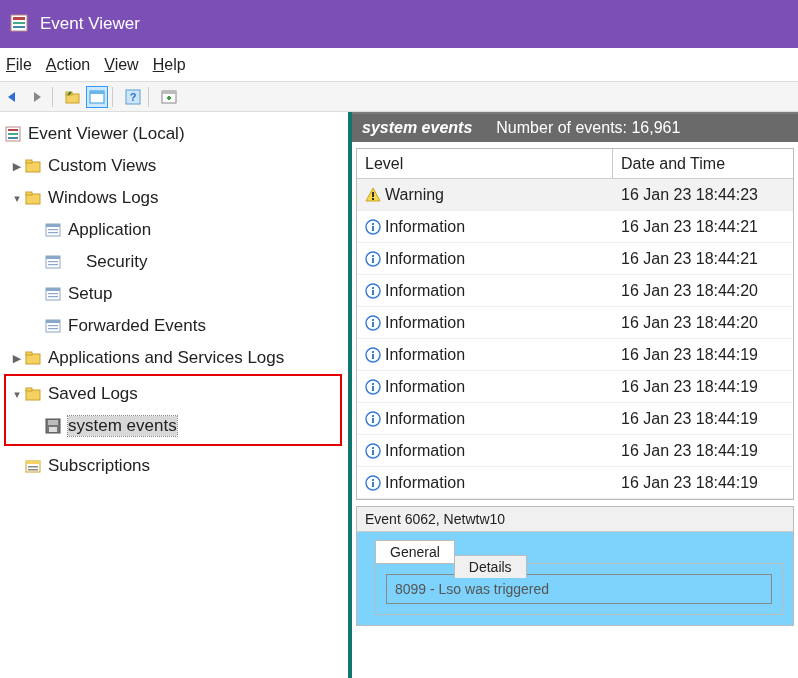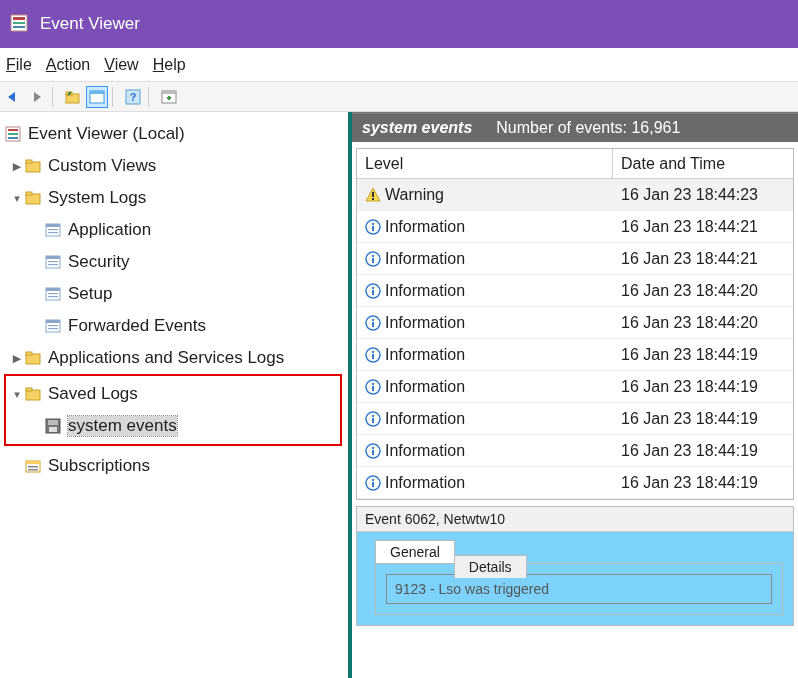--- a/index.html
+++ b/index.html
@@ -263,36 +263,36 @@
     </div>
 
     <div class="tree-node" style="padding-left:6px">
       <span class="tree-caret">▾</span>
       <span class="tree-icon">
         <svg width="16" height="14">
             <rect x="1" y="3" width="14" height="10" fill="#f4d162" stroke="#c9a227"></rect>
             <rect x="1" y="1" width="6" height="3" fill="#f4d162" stroke="#c9a227"></rect>
           </svg>
       </span>
-      <span class="tree-label">System Logs</span>
+      <span class="tree-label">Windows Logs</span>
     </div>
 
     <div id="winlogs-children">
         <div class="tree-node" style="padding-left: 40px;">
           <span class="tree-icon">
             <svg width="16" height="14">
               <rect x="1" y="1" width="14" height="12" fill="#fff" stroke="#8aa8c8"></rect>
               <rect x="1" y="1" width="14" height="3" fill="#8aa8c8"></rect>
               <rect x="3" y="6" width="10" height="1.2" fill="#8aa8c8"></rect>
               <rect x="3" y="9" width="10" height="1.2" fill="#8aa8c8"></rect>
             </svg>
           </span>
           <span class="tree-label">Application</span>
         </div>
-        <div class="tree-node" style="padding-left: 40px;">
+        <div class="tree-node" style="padding-left: 40px; gap: 18px;">
           <span class="tree-icon">
             <svg width="16" height="14">
               <rect x="1" y="1" width="14" height="12" fill="#fff" stroke="#8aa8c8"></rect>
               <rect x="1" y="1" width="14" height="3" fill="#8aa8c8"></rect>
               <rect x="3" y="6" width="10" height="1.2" fill="#8aa8c8"></rect>
               <rect x="3" y="9" width="10" height="1.2" fill="#8aa8c8"></rect>
             </svg>
           </span>
           <span class="tree-label">Security</span>
         </div>
@@ -516,18 +516,18 @@
         </div>
     </div>
 
     <div class="detail-pane">
       <div class="detail-title">Event 6062, Netwtw10</div>
       <div class="detail-tabs">
         <div class="detail-tab">General</div>
         <div class="detail-tab inactive">Details</div>
       </div>
       <div class="detail-body">
-        <div class="detail-inner">9123 - Lso was triggered</div>
+        <div class="detail-inner">8099 - Lso was triggered</div>
       </div>
     </div>
 
   </div>
 </div>
 
 </body></html>

